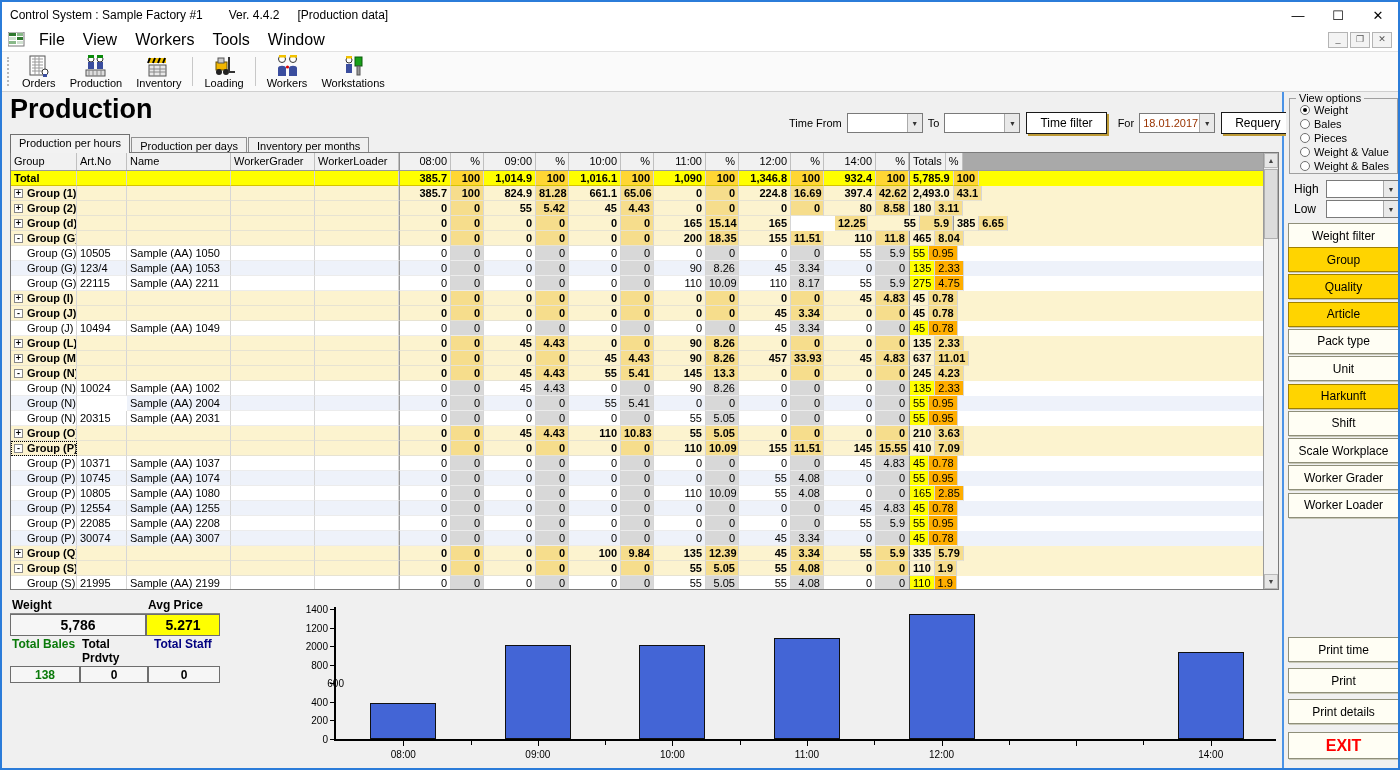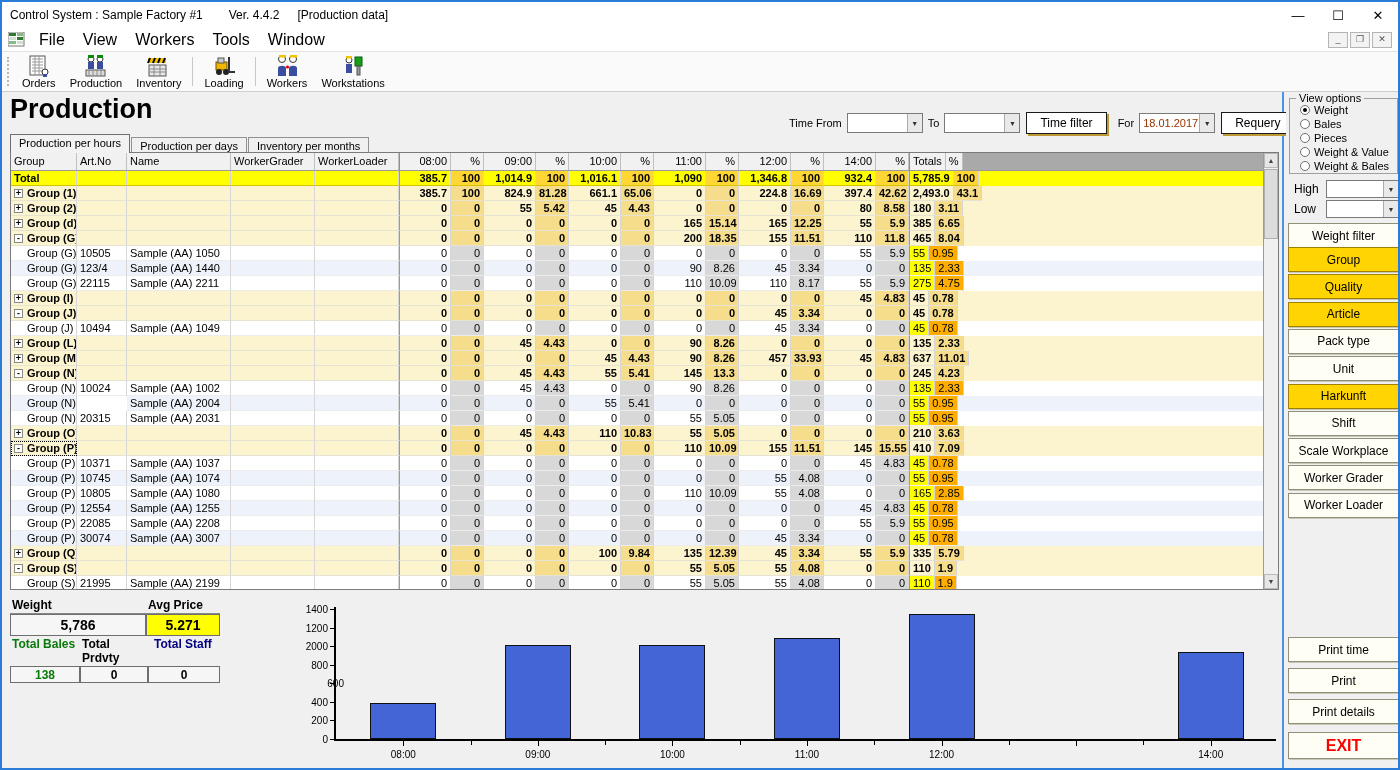--- a/index.html
+++ b/index.html
@@ -391,21 +391,21 @@
           <div class="td" style="width: 84px; flex: 0 0 84px;"></div>
           <div class="td num" style="width: 52px; flex: 0 0 52px; border-left: 1px solid rgb(154, 154, 154);">0</div>
           <div class="td num pct" style="width: 33px; flex: 0 0 33px;">0</div>
           <div class="td num" style="width: 52px; flex: 0 0 52px;">0</div>
           <div class="td num pct" style="width: 33px; flex: 0 0 33px;">0</div>
           <div class="td num" style="width: 52px; flex: 0 0 52px;">0</div>
           <div class="td num pct" style="width: 33px; flex: 0 0 33px;">0</div>
           <div class="td num" style="width: 52px; flex: 0 0 52px;">165</div>
           <div class="td num pct" style="width: 33px; flex: 0 0 33px;">15.14</div>
           <div class="td num" style="width: 52px; flex: 0 0 52px;">165</div>
-          <div class="td num pct" style="width: 33px; flex: 0 0 33px;">12.25</div>
+          <div class="td num pct" style="width: 33px; flex: 0 0 33px; margin-left: 44px;">12.25</div>
           <div class="td num" style="width: 52px; flex: 0 0 52px;">55</div>
           <div class="td num pct" style="width: 33px; flex: 0 0 33px;">5.9</div>
           <div class="td num" style="border-left: 1px solid rgb(154, 154, 154);">385</div>
           <div class="td num pct">6.65</div>
           <div class="td fill"></div>
         </div>
         <div class="trow r-group">
           <div class="td" style="width: 66px; flex: 0 0 66px;"><span class="exp">-</span><span>Group (G)</span></div>
           <div class="td" style="width: 50px; flex: 0 0 50px;"></div>
           <div class="td" style="width: 104px; flex: 0 0 104px;"></div>
@@ -445,21 +445,21 @@
           <div class="td num pct" style="width: 33px; flex: 0 0 33px;">0</div>
           <div class="td num" style="width: 52px; flex: 0 0 52px;">55</div>
           <div class="td num pct" style="width: 33px; flex: 0 0 33px;">5.9</div>
           <div class="td num totval" style="border-left: 1px solid rgb(154, 154, 154);">55</div>
           <div class="td num pct totpct">0.95</div>
           <div class="td fill"></div>
         </div>
         <div class="trow r-det alt">
           <div class="td gcell" style="width: 66px; flex: 0 0 66px;"><span>Group (G)</span></div>
           <div class="td" style="width: 50px; flex: 0 0 50px;">123/4</div>
-          <div class="td" style="width: 104px; flex: 0 0 104px;">Sample (AA) 1440</div>
+          <div class="td" style="width: 104px; flex: 0 0 104px;">Sample (AA) 1053</div>
           <div class="td" style="width: 84px; flex: 0 0 84px;"></div>
           <div class="td" style="width: 84px; flex: 0 0 84px;"></div>
           <div class="td num" style="width: 52px; flex: 0 0 52px; border-left: 1px solid rgb(154, 154, 154);">0</div>
           <div class="td num pct" style="width: 33px; flex: 0 0 33px;">0</div>
           <div class="td num" style="width: 52px; flex: 0 0 52px;">0</div>
           <div class="td num pct" style="width: 33px; flex: 0 0 33px;">0</div>
           <div class="td num" style="width: 52px; flex: 0 0 52px;">0</div>
           <div class="td num pct" style="width: 33px; flex: 0 0 33px;">0</div>
           <div class="td num" style="width: 52px; flex: 0 0 52px;">90</div>
           <div class="td num pct" style="width: 33px; flex: 0 0 33px;">8.26</div>

